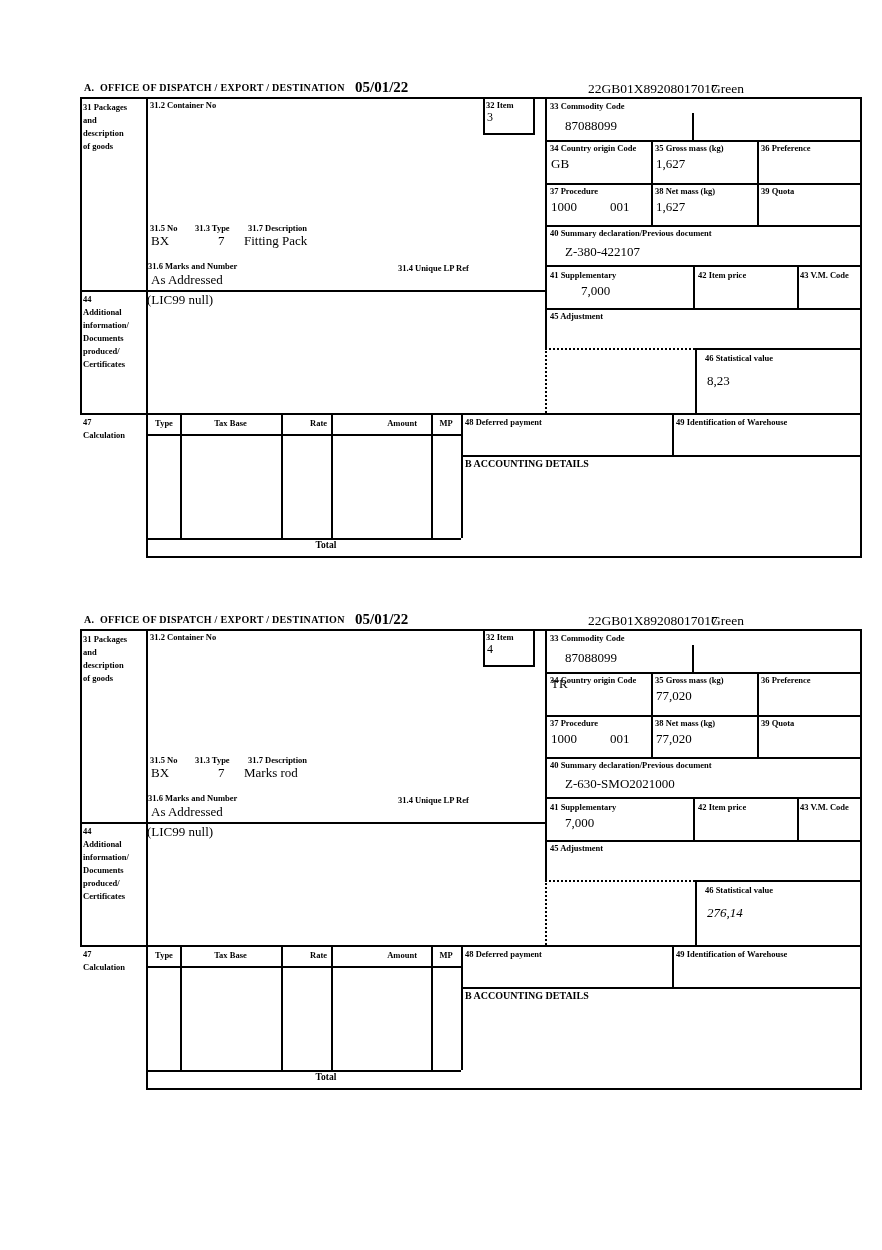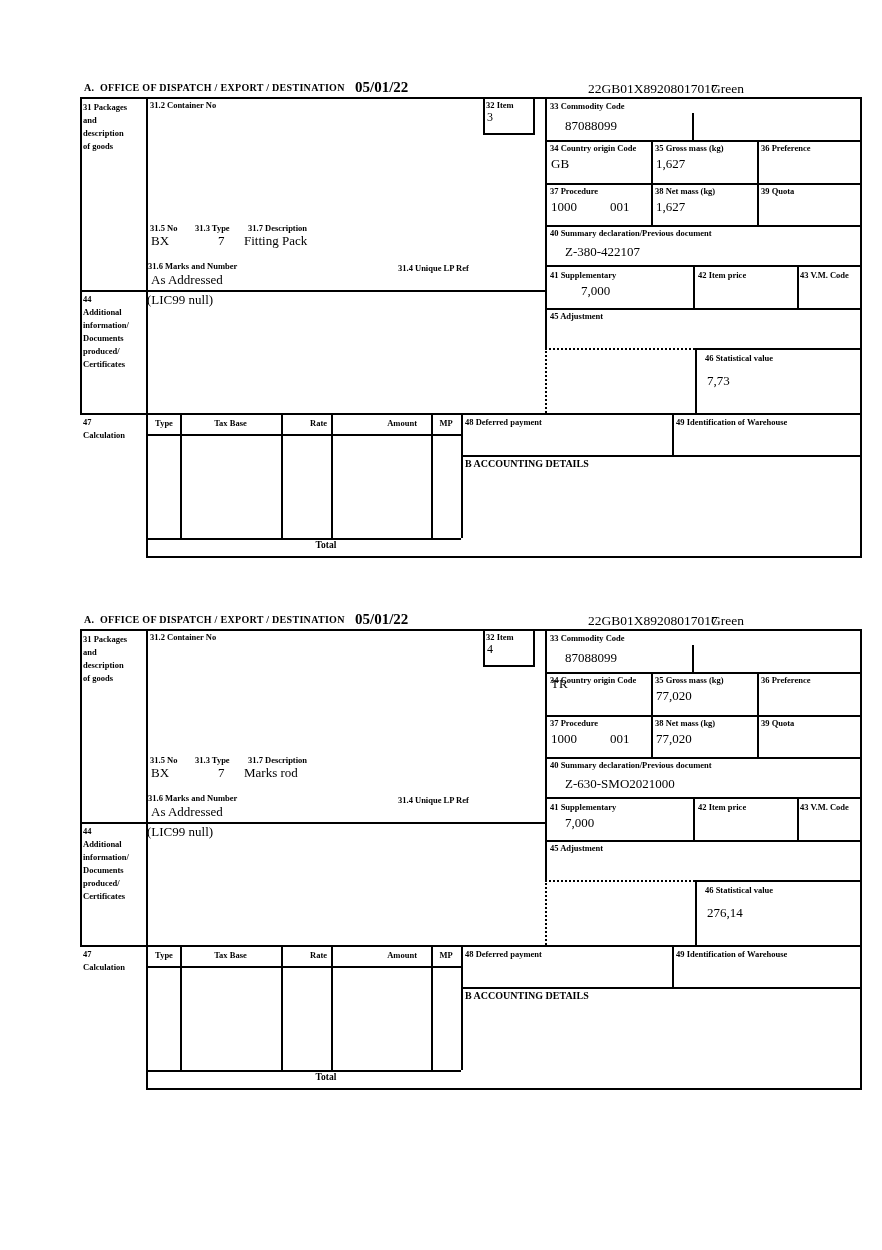--- a/index.html
+++ b/index.html
@@ -112,21 +112,21 @@
     <div class="lb" style="left:472px;top:147px;">40 Summary declaration/Previous document</div>
     <div class="val" style="left:487px;top:163px;">Z-380-422107</div>
 
     <div class="lb" style="left:472px;top:189px;">41 Supplementary</div>
     <div class="val" style="left:503px;top:202px;">7,000</div>
     <div class="lb" style="left:620px;top:189px;">42 Item price</div>
     <div class="lb" style="left:722px;top:189px;">43 V.M. Code</div>
 
     <div class="lb" style="left:472px;top:230px;">45 Adjustment</div>
     <div class="lb" style="left:627px;top:272px;">46 Statistical value</div>
-    <div class="val" style="left:629px;top:292px;">7,73</div>
+    <div class="val" style="left:629px;top:292px;">8,23</div>
 
     <div class="lb" style="left:5px;top:336px;">47</div>
     <div class="lb" style="left:5px;top:349px;">Calculation</div>
     <div class="th" style="left:70px;top:337px;width:32px;text-align:center;">Type</div>
     <div class="th" style="left:102px;top:337px;width:101px;text-align:center;">Tax Base</div>
     <div class="th" style="left:203px;top:337px;width:46px;text-align:right;">Rate</div>
     <div class="th" style="left:253px;top:337px;width:86px;text-align:right;">Amount</div>
     <div class="th" style="left:353px;top:337px;width:30px;text-align:center;">MP</div>
     <div class="th big" style="left:70px;top:459px;width:356px;text-align:center;font-size:9.5px;">Total</div>
 
@@ -225,21 +225,21 @@
     <div class="lb" style="left:472px;top:147px;">40 Summary declaration/Previous document</div>
     <div class="val" style="left:487px;top:163px;">Z-630-SMO2021000</div>
 
     <div class="lb" style="left:472px;top:189px;">41 Supplementary</div>
     <div class="val" style="left:487px;top:202px;">7,000</div>
     <div class="lb" style="left:620px;top:189px;">42 Item price</div>
     <div class="lb" style="left:722px;top:189px;">43 V.M. Code</div>
 
     <div class="lb" style="left:472px;top:230px;">45 Adjustment</div>
     <div class="lb" style="left:627px;top:272px;">46 Statistical value</div>
-    <div class="val" style="left:629px;top:292px;">276,14</div>
+    <div class="val" style="left:629px;top:292px;font-style:italic;">276,14</div>
 
     <div class="lb" style="left:5px;top:336px;">47</div>
     <div class="lb" style="left:5px;top:349px;">Calculation</div>
     <div class="th" style="left:70px;top:337px;width:32px;text-align:center;">Type</div>
     <div class="th" style="left:102px;top:337px;width:101px;text-align:center;">Tax Base</div>
     <div class="th" style="left:203px;top:337px;width:46px;text-align:right;">Rate</div>
     <div class="th" style="left:253px;top:337px;width:86px;text-align:right;">Amount</div>
     <div class="th" style="left:353px;top:337px;width:30px;text-align:center;">MP</div>
     <div class="th big" style="left:70px;top:459px;width:356px;text-align:center;font-size:9.5px;">Total</div>
 

